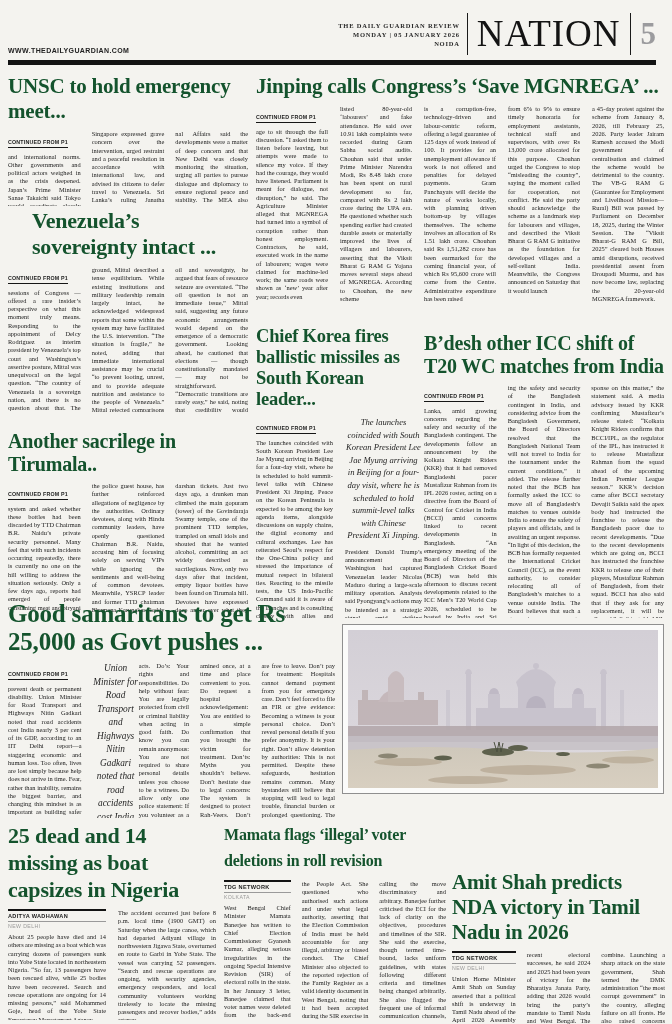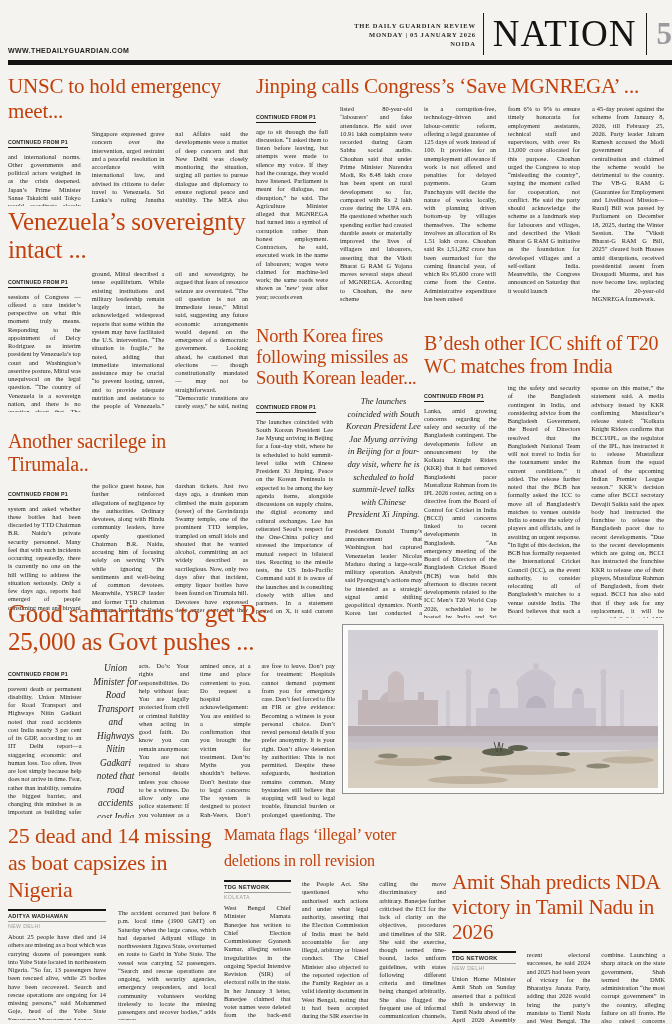--- a/index.html
+++ b/index.html
@@ -7,48 +7,48 @@
   body {
     background:#f4f3ef;
     font-family:"Liberation Serif", serif;
     color:#1c1c1c;
     position:relative;
     overflow:hidden;
   }
   .page { position:absolute; inset:0; }
 
   
-  .masthead { position:absolute; left:8px; right:0; top:0; height:67px; }
+  .masthead { position:absolute; left:8px; right:16px; top:0; height:67px; }
   .mast-rule { position:absolute; left:0; right:0; top:60px; height:5px; background:#131313; }
   .site { position:absolute; left:0; top:47px; font-family:"Liberation Sans",sans-serif; font-size:7px; font-weight:bold; letter-spacing:.4px; color:#222; }
   .mast-right { position:absolute; right:0; top:12px; display:flex; align-items:center; }
   .mast-info { text-align:right; font-size:6.5px; letter-spacing:.8px; line-height:9px; color:#2a2a2a; padding-right:7px; }
   .mast-info .bold { font-weight:bold; }
   .vbar { width:1px; height:42px; background:#1a1a1a; }
   .section-name { font-size:37px; letter-spacing:1px; padding:0 9px; color:#141414; line-height:44px; }
   .page-num { font-size:31px; color:#9b9b9e; padding-left:10px; line-height:44px; font-weight:bold; }
 
   
   .art { position:absolute; overflow:hidden; }
-  .hl { font-weight:400; color:#c2410c; letter-spacing:-.2px; }
+  .hl { font-weight:700; color:#14532d; letter-spacing:-.2px; }
   .body { display:flex; margin-top:6px; }
   .col { flex:1; min-width:0; }
   .txt { font-size:6.4px; line-height:8.25px; text-align:justify; color:#222; word-spacing:-.2px; }
   .cont { display:inline-block; font-family:"Liberation Sans",sans-serif; font-size:5.3px; font-weight:bold; letter-spacing:.2px; border-bottom:1.6px solid #161616; padding-bottom:1.5px; margin-bottom:5px; }
   .pull { font-style:italic; text-align:center; color:#1f1f1f; }
   .byline { border-top:2.2px solid #131313; padding-top:2px; margin-bottom:4px; }
   .byline .name { font-family:"Liberation Sans",sans-serif; font-size:5.6px; font-weight:bold; letter-spacing:.3px; display:block; border-bottom:.7px solid #9a9a9a; padding-bottom:1.5px; }
   .byline .city { font-family:"Liberation Sans",sans-serif; font-size:5.2px; color:#9a9a9a; letter-spacing:.4px; display:block; margin-top:1.5px; }
 
   .unsc      { left:8px;  top:74px;  width:240px; height:132px; }
   .unsc .hl  { font-size:21px; }
   .chouhan   { left:256px; top:74px;  width:408px; height:252px; }
   .chouhan .hl { font-size:21px; }
   .venezuela { left:8px;  top:208px; width:240px; height:204px; }
-  .venezuela .hl { font-size:25px; }
+  .venezuela .hl { font-size:22px;margin-left:24px; }
   .nkorea    { left:256px; top:326px; width:166px; height:292px; }
   .nkorea .hl { font-size:18.5px; line-height:21px; }
   .nkorea .pull { font-size:8.6px; line-height:12.6px; margin-bottom:6px; }
   .bdesh     { left:424px; top:332px; width:240px; height:286px; }
   .bdesh .hl { font-size:20px; line-height:23px; }
   .tirumala  { left:8px;  top:430px; width:240px; height:184px; }
   .tirumala .hl { font-size:20px; }
   .samaritan { left:8px;  top:600px; width:327px; height:218px; }
   .samaritan .hl { font-size:25px; }
   .samaritan .pull { font-size:9.3px; line-height:13.5px; margin-bottom:7px; }
@@ -140,21 +140,21 @@
       <div class="col">
           <p class="txt">ground, Mittal described a tense equilibrium. While existing institutions and military leadership remain largely intact, he acknowledged widespread reports that some within the system may have facilitated the U.S. intervention. “The situation is fragile,” he noted, adding that immediate international assistance may be crucial “to prevent looting, unrest, and to provide adequate nutrition and assistance to the people of Venezuela.” Mittal rejected comparisons to long-term military occupations, outlining what he termed a “US-guided transition”. “It could mean funding, advice, and some level of internationally agreed oversight of elections in Venezuela... I don’t believe a US hand in Venezuela’s future means military occupation,” he said. Addressing concerns over</p>
         </div>
       <div class="col">
           <p class="txt">oil and sovereignty, he argued that fears of resource seizure are overstated. “The oil question is not an immediate issue,” Mittal said, suggesting any future economic arrangements would depend on the emergence of a democratic government. Looking ahead, he cautioned that elections — though constitutionally mandated — may not be straightforward. “Democratic transitions are rarely easy,” he said, noting that credibility would ultimately be judged by Venezuelans themselves, with opposition figures playing a key role. For now, uncertainty reigns. Whether Venezuela moves towards consensus or confrontation, Mittal’s assessment underscores one reality: the path forward remains delicate, contested and far from settled.</p>
         </div>
     </div>
   </section>
 
   <section class="art nkorea">
-    <h2 class="hl">North Korea fires following missiles as South Korean leader...</h2>
+    <h2 class="hl">Chief Korea fires ballistic missiles as South Korean leader...</h2>
     <div class="body g12">
       <div class="col">
         <span class="cont">CONTINUED FROM P1</span>
         <p class="txt">The launches coincided with South Korean President Lee Jae Myung arriving in Beijing for a four-day visit, where he is scheduled to hold summit-level talks with Chinese President Xi Jinping. Peace on the Korean Peninsula is expected to be among the key agenda items, alongside discussions on supply chains, the digital economy and cultural exchanges. Lee has reiterated Seoul’s respect for the One-China policy and stressed the importance of mutual respect in bilateral ties. Reacting to the missile tests, the US Indo-Pacific Command said it is aware of the launches and is consulting closely with allies and partners. In a statement posted on X, it said current assessments indicate the launches do not pose an immediate threat to US personnel, US territory or allied nations, while reaffirming Washington’s commitment to the defence of the US homeland and its allies. The timing of the launches also came amid elevated global tensions following US</p>
       </div>
       <div class="col">
         <div class="pull">The launches coincided with South Korean President Lee Jae Myung arriving in Beijing for a four-day visit, where he is scheduled to hold summit-level talks with Chinese President Xi Jinping.</div>
         <p class="txt">President Donald Trump’s announcement that Washington had captured Venezuelan leader Nicolas Maduro during a large-scale military operation. Analysts said Pyongyang’s actions may be intended as a strategic signal amid shifting geopolitical dynamics. North Korea last conducted a ballistic missile test on November 7, when it fired a short-range missile into the East Sea, the sixth such test carried out by Pyongyang last year. Leader Kim Jong Un has recently overseen visits to weapons factories and called for expanded production of tactical guided weapons ahead of a key ruling party congress later this year.</p>
       </div>
     </div>

